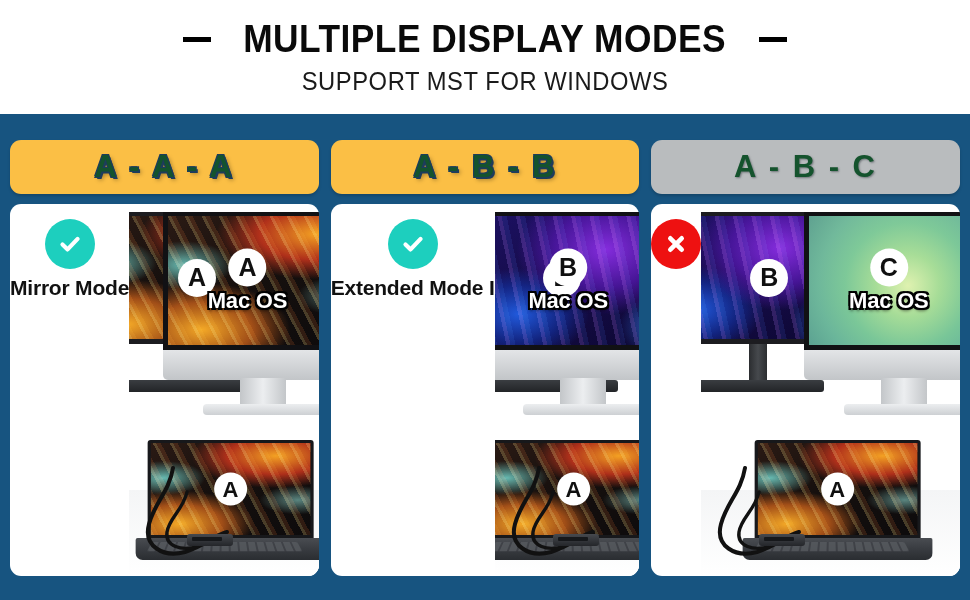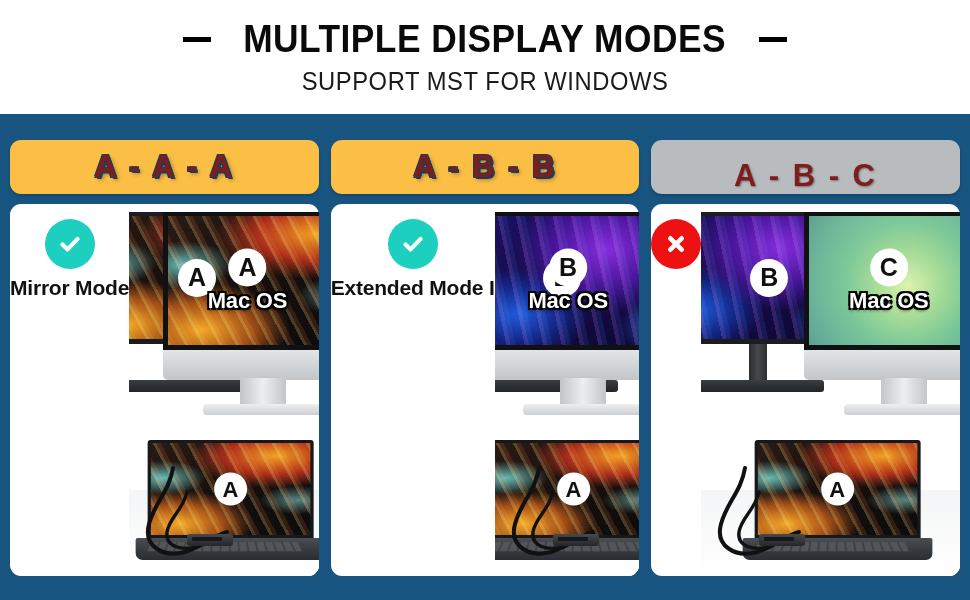--- a/index.html
+++ b/index.html
@@ -91,26 +91,26 @@
   
   .badge {
     height: 54px;
     border-radius: 11px;
     display: flex;
     align-items: center;
     justify-content: center;
     box-shadow: 0 2px 3px rgba(0,0,0,0.18);
   }
   .badge.amber { background: #fbbf45; }
-  .badge.gray  { background: #b9bcbe; align-items: flex-end; }
+  .badge.gray  { background: #b9bcbe; }
 
   .badge-text {
     font-size: 31px;
     font-weight: 700;
-    color: #7f1d1d;
+    color: #14532d;
     letter-spacing: 2.5px;
     white-space: nowrap;
   }
   .badge.amber .badge-text {
     text-shadow: 2px 2px 0 #1d3c5c, -1px -1px 0 #1d3c5c,
                  1px -1px 0 #1d3c5c, -1px 1px 0 #1d3c5c,
                  3px 3px 4px rgba(0,0,0,0.35);
   }
   .badge.gray .badge-text {
     text-shadow: 1px 1px 2px rgba(90,95,100,0.75);

